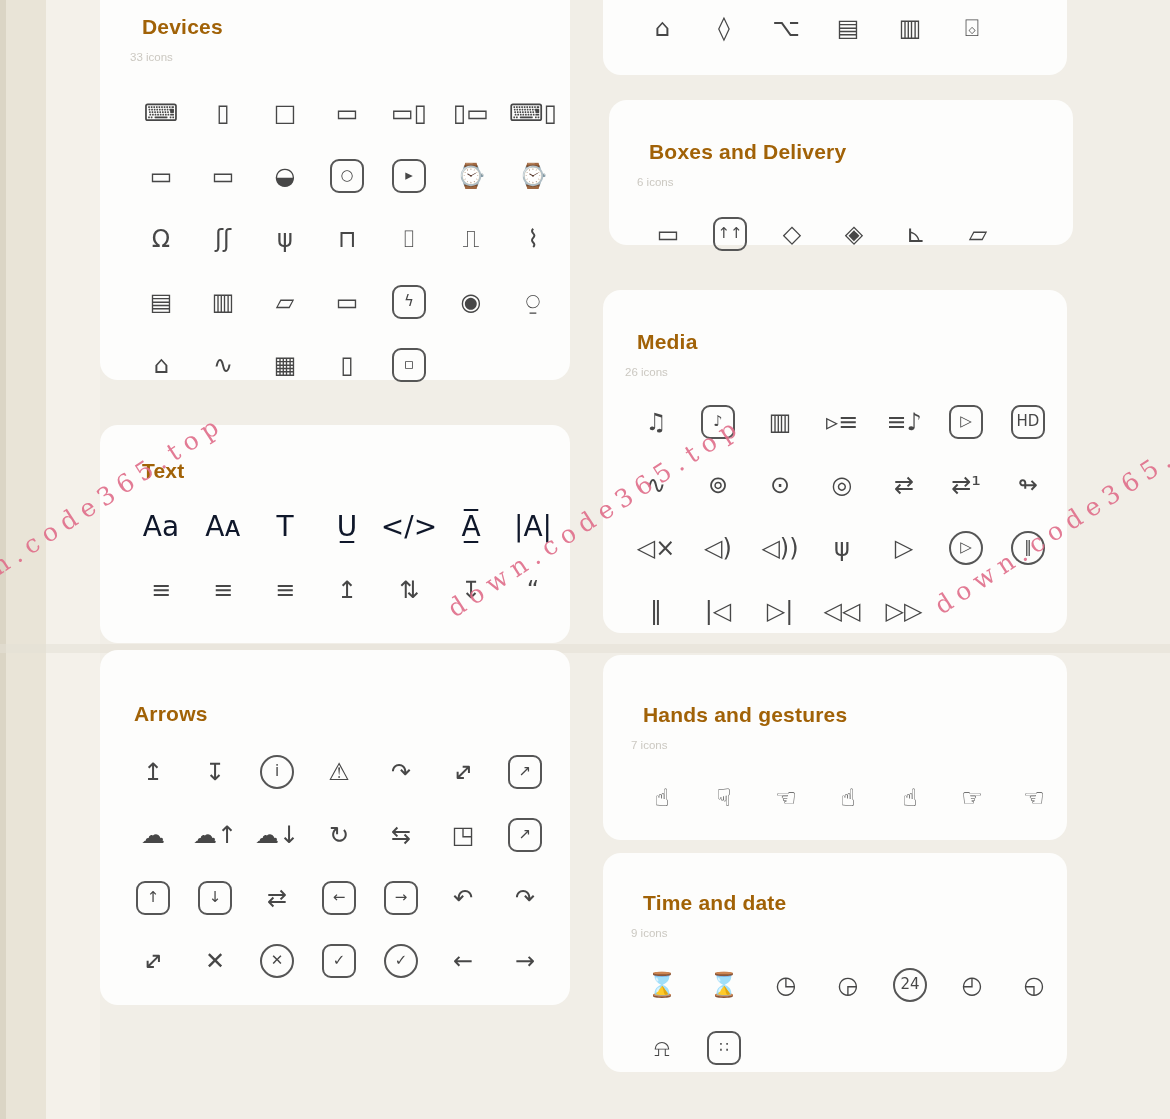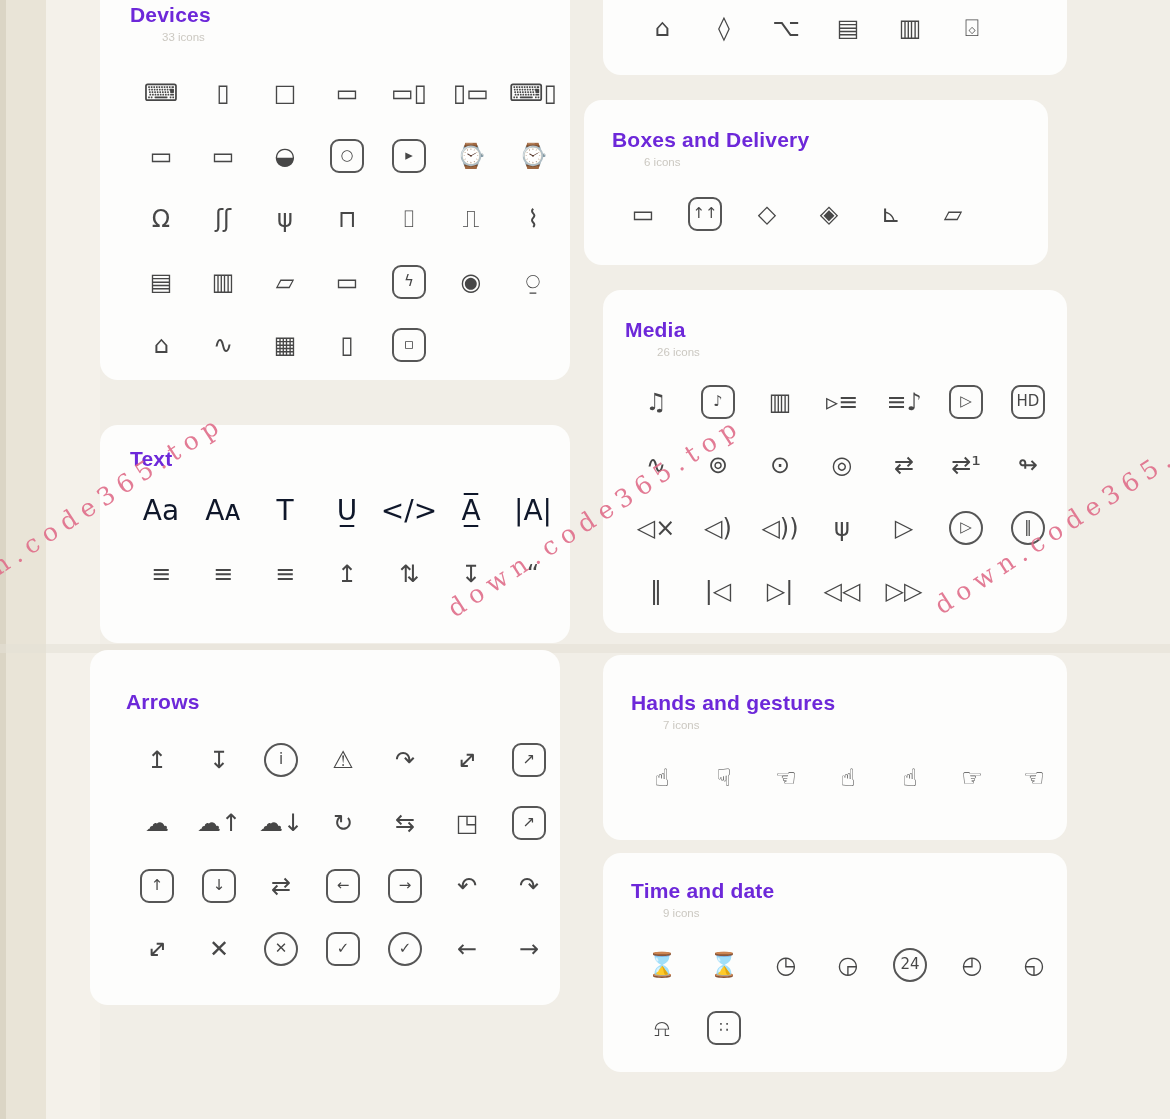--- a/index.html
+++ b/index.html
@@ -17,24 +17,24 @@
   }
   .seam{
     position:absolute;left:0;top:644px;width:100%;height:9px;
     background:#e4e0d5;opacity:.55;
   }
   .card{
     position:absolute;background:#fdfdfc;border-radius:18px;
     box-sizing:border-box;
   }
   .card h2{
-    margin:0;font-size:21px;font-weight:bold;color:#6d28d9;
+    margin:12px;font-size:21px;font-weight:bold;color:#a16207;
     letter-spacing:.2px;font-family:"Liberation Sans",sans-serif;
   }
-  .count{font-size:11.5px;color:#cbc8c1;margin-top:4px;margin-left:32px;}
+  .count{font-size:11.5px;color:#cbc8c1;margin-top:4px;}
   .grid{display:grid;grid-template-columns:repeat(7,62px);}
   .cell{
     width:62px;height:63px;display:flex;align-items:center;justify-content:center;
     cursor:pointer;
   }
   .icon{
     font-family:"DejaVu Sans",sans-serif;font-size:24px;color:#474747;
     line-height:1;white-space:nowrap;text-align:center;
   }
   .icon.txt{font-size:28px;font-weight:500;color:#0f172a;}
@@ -45,24 +45,24 @@
   .icon.box{
     box-sizing:border-box;width:34px;height:34px;border:2px solid #565656;
     border-radius:9px;font-size:15px;display:flex;align-items:center;justify-content:center;
   }
   .icon.rot45{display:inline-block;transform:rotate(-45deg);}
   
   .card-devices{left:100px;top:-45px;width:470px;height:425px;padding:48px 0 0 30px;}
   .card-devices .grid{margin-top:18px;}
   .card-text{left:100px;top:425px;width:470px;height:218px;padding:22px 0 0 30px;}
   .card-text .grid{margin-top:8px;}
-  .card-arrows{left:90px;top:650px;width:470px;height:355px;padding:40px 0 0 36px;}
+  .card-arrows{left:100px;top:650px;width:470px;height:355px;padding:40px 0 0 22px;}
   .card-arrows .grid{margin-top:14px;}
   .card-shopping{left:603px;top:-50px;width:464px;height:125px;padding:46px 0 0 28px;}
-  .card-boxes{left:584px;top:100px;width:464px;height:165px;padding:28px 0 4px 28px;}
+  .card-boxes{left:609px;top:100px;width:464px;height:145px;padding:28px 0 4px 28px;}
   .card-boxes .grid{margin-top:14px;}
   .card-media{left:603px;top:290px;width:464px;height:343px;padding:28px 0 0 22px;}
   .card-media .grid{margin-top:12px;}
   .card-hands{left:603px;top:655px;width:464px;height:185px;padding:36px 8px 0 28px;}
   .card-hands .grid{margin-top:15px;}
   .card-time{left:603px;top:853px;width:464px;height:219px;padding:26px 0 0 28px;}
   .card-time .grid{margin-top:14px;}
   .watermark{
     position:absolute;color:#e06e8a;font-family:"DejaVu Serif",serif;
     font-size:25px;letter-spacing:7px;white-space:nowrap;

